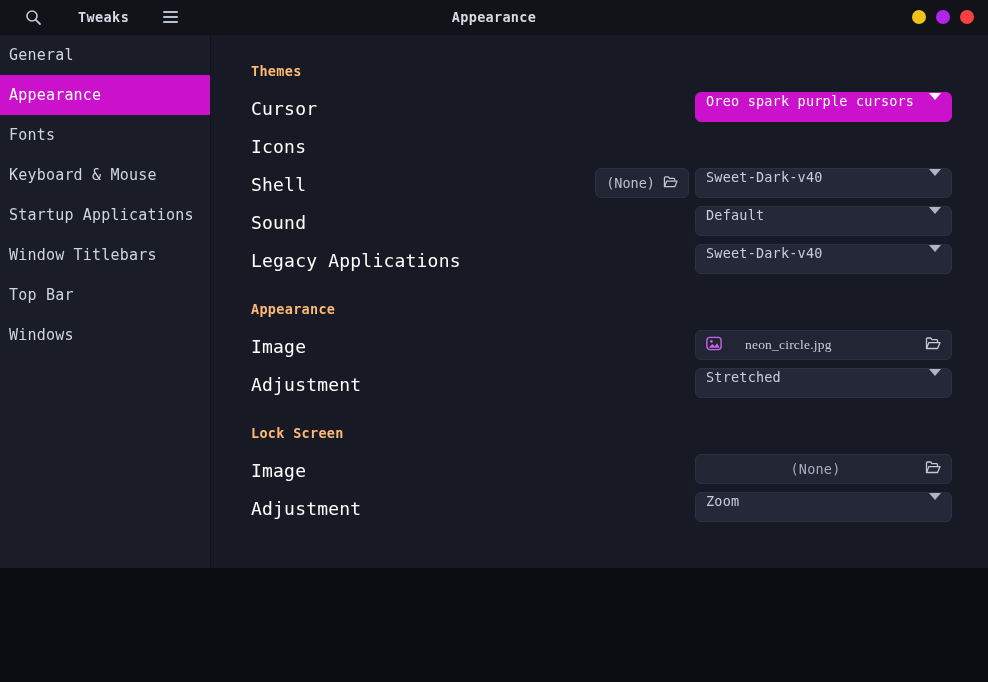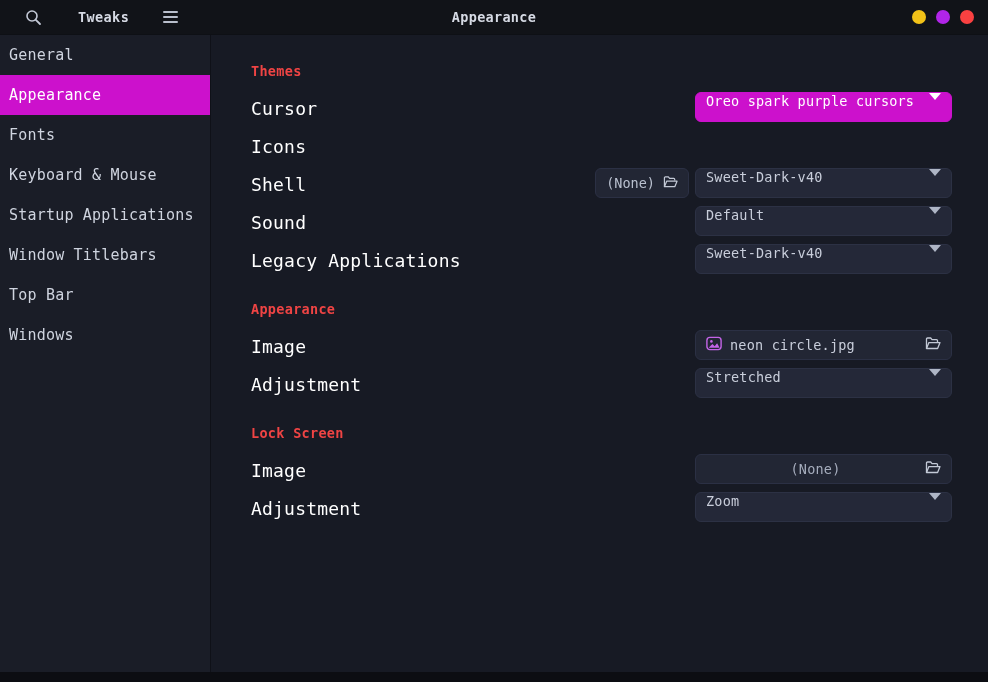--- a/index.html
+++ b/index.html
@@ -13,21 +13,21 @@
     overflow: hidden;
     font-family: "DejaVu Sans Mono", "Liberation Mono", monospace;
     -webkit-font-smoothing: antialiased;
   }
 
   .window {
     position: absolute;
     left: 0;
     top: 0;
     width: 988px;
-    height: 672px;
+    height: 568px;
     background: #171a24;
     overflow: hidden;
   }
 
   
   .headerbar {
     position: relative;
     height: 34px;
     background: #111318;
     border-bottom: 1px solid #0e1015;
@@ -136,21 +136,21 @@
     background: #171a24;
     position: relative;
     padding-left: 40px;
     padding-top: 28px;
     box-sizing: border-box;
   }
 
   .section-title {
     font-size: 13.5px;
     font-weight: bold;
-    color: #ef4444;
+    color: #fdba74;
     letter-spacing: 0.3px;
     margin-bottom: 10px;
   }
   .section-title.spaced { margin-top: 22px; }
 
   .row {
     display: flex;
     align-items: center;
     height: 38px;
     position: relative;
@@ -218,21 +218,22 @@
     letter-spacing: 0.2px;
   }
   .filebtn .fb-label {
     flex: 1;
     text-align: center;
     overflow: hidden;
     white-space: nowrap;
   }
   .filebtn .fb-label.leftish {
     text-align: left;
-    margin-left: 8px;
+    margin-left: 23px;
+    font-family: Liberation Serif, serif;
   }
   .filebtn.dim .fb-label { color: #a6adbd; }
 
   
   .smallfile {
     position: absolute;
     right: 299px;
     top: 3px;
     height: 30px;
     box-sizing: border-box;

